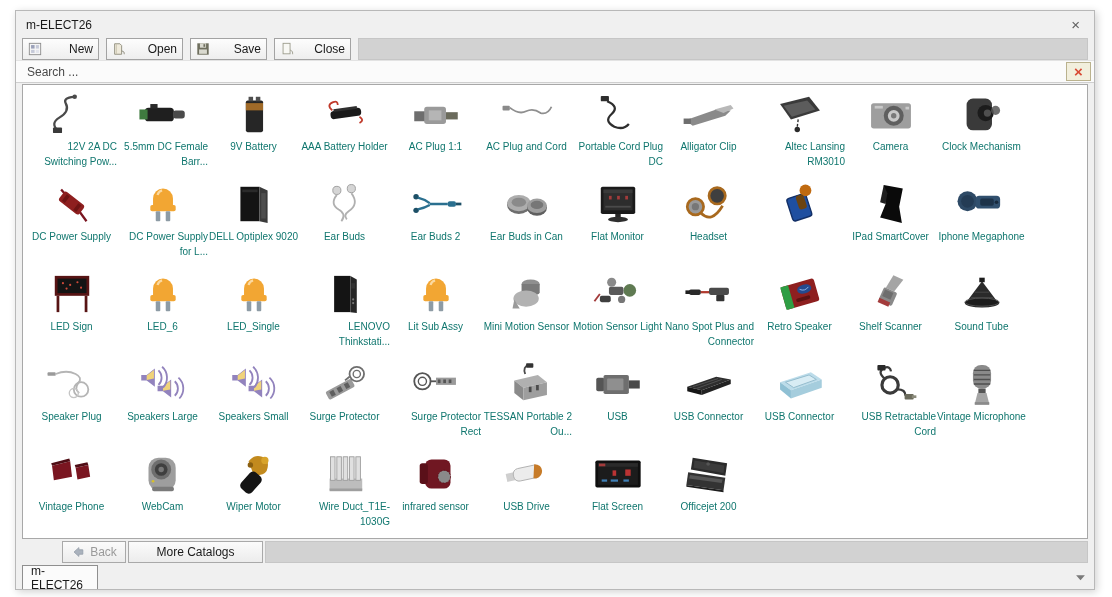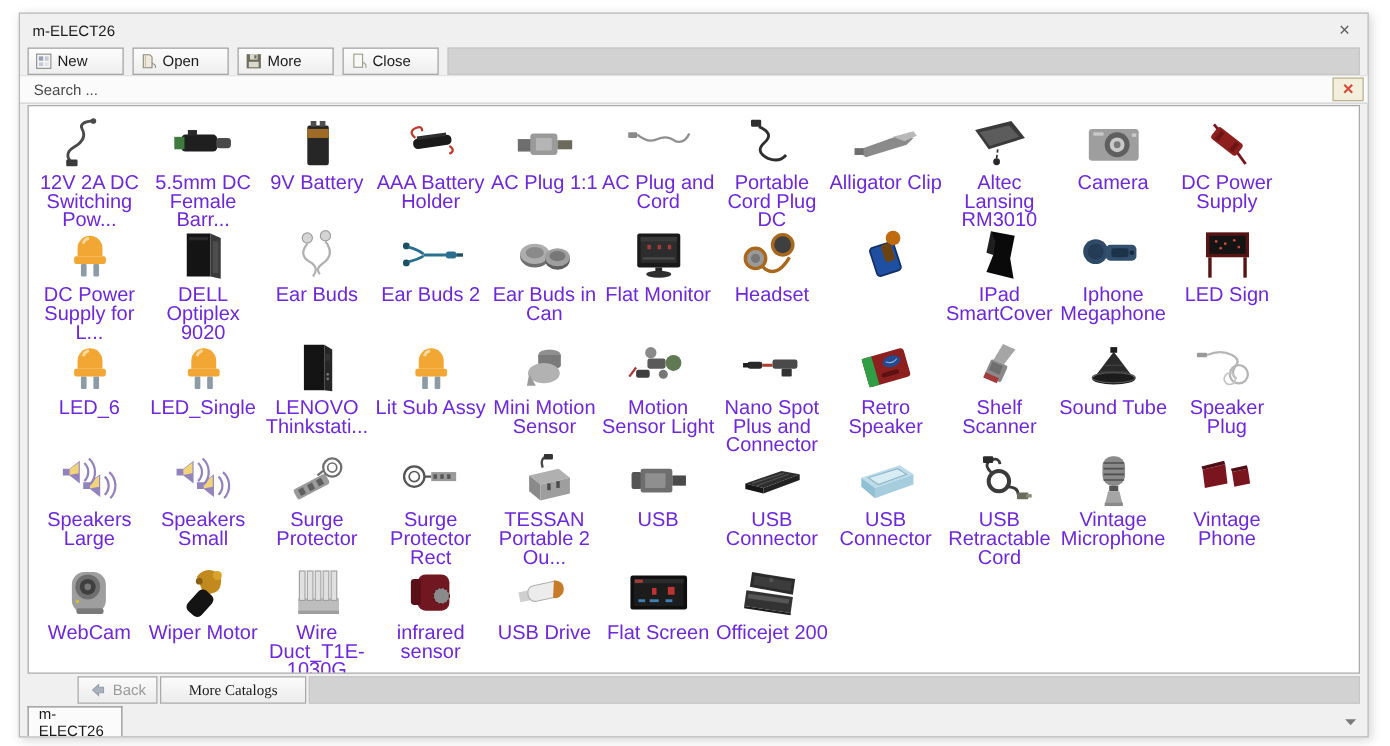--- a/index.html
+++ b/index.html
@@ -14,40 +14,40 @@
   }
   .titlebar{height:27px;display:flex;align-items:center;padding:0 10px;font-size:12px;color:#1a1a1a;flex:none;}
   .title-close{margin-left:auto;color:#5f5f5f;font-size:15px;line-height:1;cursor:default;padding:2px 4px;}
   .toolbar{height:22px;display:flex;align-items:stretch;padding:0 6px;gap:7px;flex:none;}
   .tb-btn{
     display:flex;align-items:center;width:77px;box-sizing:border-box;padding:0 5px;gap:4px;
     background:linear-gradient(#fdfdfd,#eeeeee);border:1px solid #a3a3a3;font-size:12px;color:#1a1a1a;
     font-family:inherit;
   }
   .tb-ic{display:flex;align-items:center;flex:none;}
-  .tb-lbl{flex:1;text-align:left;}
+  .tb-lbl{flex:1;text-align:right;}
   .tb-filler{flex:1;background:#d2d2d2;border:1px solid #c6c6c6;box-sizing:border-box;}
   .searchrow{height:21px;display:flex;align-items:center;background:#fbfbfb;border-top:1px solid #e3e3e3;
     border-bottom:1px solid #cfcfcf;padding:0 3px 0 9px;gap:16px;flex:none;}
   .search-input{flex:1;border:none;outline:none;background:transparent;font-size:12px;color:#333;font-family:inherit;}
   .search-input::placeholder{color:#4a4a4a;opacity:1;}
   .clear-btn{width:25px;height:19px;box-sizing:border-box;background:#f2efdd;border:1px solid #bab28e;
     color:#d84a35;font-weight:bold;font-size:15px;line-height:1;display:flex;align-items:center;justify-content:center;
     font-family:inherit;}
   .panel{flex:1;margin:1px 6px 0 6px;background:#ffffff;border:1px solid #a8a8a8;overflow:hidden;
     padding:3px 0 0 3px;box-sizing:border-box;}
   .grid{display:flex;flex-wrap:wrap;align-content:flex-start;}
   .cell{width:91px;height:90px;box-sizing:border-box;display:flex;flex-direction:column;align-items:center;padding-top:1px;}
   .cell-ic{height:50px;display:flex;align-items:center;justify-content:center;flex:none;}
-  .cell-lbl{font-size:16px;line-height:15px;text-align:center;color:#6d28d9;max-width:91px;}
+  .cell-lbl{font-size:10px;line-height:15px;text-align:right;color:#0f766e;max-width:91px;}
   .bottombar{height:22px;display:flex;align-items:stretch;padding:0 6px;gap:2px;margin-top:2px;flex:none;}
   .bb-btn{display:flex;align-items:center;justify-content:center;gap:5px;box-sizing:border-box;
     background:linear-gradient(#fbfbfb,#ececec);border:1px solid #a9a9a9;font-size:12px;color:#1a1a1a;font-family:inherit;}
   .back-btn{width:64px;color:#9a9a9a;margin-left:40px;}
-  .more-btn{width:117px;font-family:Liberation Serif, serif;}
+  .more-btn{width:135px;}
   .bb-filler{flex:1;background:#d2d2d2;border:1px solid #c6c6c6;box-sizing:border-box;}
   .tabrow{height:24px;display:flex;align-items:stretch;padding:2px 8px 0 6px;flex:none;}
   .tab{width:76px;box-sizing:border-box;background:#fbfbfb;border:1px solid #8f8f8f;border-bottom:none;
     font-size:12px;color:#1a1a1a;display:flex;align-items:center;padding-left:8px;}
   .tab-chevron{margin-left:auto;display:flex;align-items:center;}
   svg{display:block;}
 </style>
 </head>
 <body>
 
@@ -83,21 +83,21 @@
       </button>
       <button class="tb-btn">
         <span class="tb-ic">
           <svg viewBox="0 0 16 16" width="14" height="14">
             <rect x="1.5" y="1.5" width="13" height="13" fill="#6e6e5e"></rect>
             <rect x="4.5" y="1.5" width="7" height="5" fill="#d9d9cf"></rect>
             <rect x="8.5" y="2.5" width="2" height="3" fill="#6e6e5e"></rect>
             <rect x="3.5" y="8.5" width="9" height="5" fill="#d9d9cf"></rect>
           </svg>
         </span>
-        <span class="tb-lbl">More</span>
+        <span class="tb-lbl">Save</span>
       </button>
       <button class="tb-btn">
         <span class="tb-ic">
           <svg viewBox="0 0 16 16" width="14" height="14">
             <rect x="3.5" y="1.5" width="8" height="12" fill="#f8f8f4" stroke="#9a9a8a"></rect>
             <path d="M11.5 9 q4 1.5 3 5" stroke="#9a9a8a" fill="none"></path>
           </svg>
         </span>
         <span class="tb-lbl">Close</span>
       </button>
@@ -212,20 +212,31 @@
             <svg viewBox="0 0 64 48" width="58" height="44">
               <rect x="10" y="12" width="44" height="28" rx="3" fill="#9e9e9e"></rect>
               <circle cx="35" cy="26" r="11" fill="#5f5f5f"></circle>
               <circle cx="35" cy="26" r="6.5" fill="#c9c9c9"></circle>
               <circle cx="35" cy="26" r="3" fill="#7a7a7a"></circle>
               <rect x="14" y="15" width="9" height="3" fill="#c9c9c9"></rect>
               <rect x="48" y="16" width="4" height="3" fill="#c9c9c9"></rect>
             </svg>
           </div>
           <div class="cell-lbl">Camera</div>
+        </div>
+        <div class="cell">
+          <div class="cell-ic">
+            <svg viewBox="0 0 64 48" width="58" height="44">
+              <rect x="15" y="7" width="28" height="35" rx="7" fill="#3a3a3a"></rect>
+              <circle cx="36" cy="23" r="9" fill="#1c1c1c"></circle>
+              <circle cx="38" cy="23" r="4" fill="#4f4f4f"></circle>
+              <circle cx="47" cy="20" r="5" fill="#555555" opacity=".85"></circle>
+            </svg>
+          </div>
+          <div class="cell-lbl">Clock Mechanism</div>
         </div>
         <div class="cell">
           <div class="cell-ic">
             <svg viewBox="0 0 64 48" width="58" height="44">
               <path d="M20 8 L26 15 M40 32 L48 43" stroke="#7a1520" stroke-width="2.5"></path>
               <g transform="rotate(38 32 24)">
                 <rect x="17" y="17" width="28" height="13" rx="3" fill="#8e1f1f"></rect>
                 <rect x="21" y="19" width="4" height="9" fill="#6e1414"></rect>
                 <rect x="37" y="19" width="4" height="9" fill="#6e1414"></rect>
               </g>

